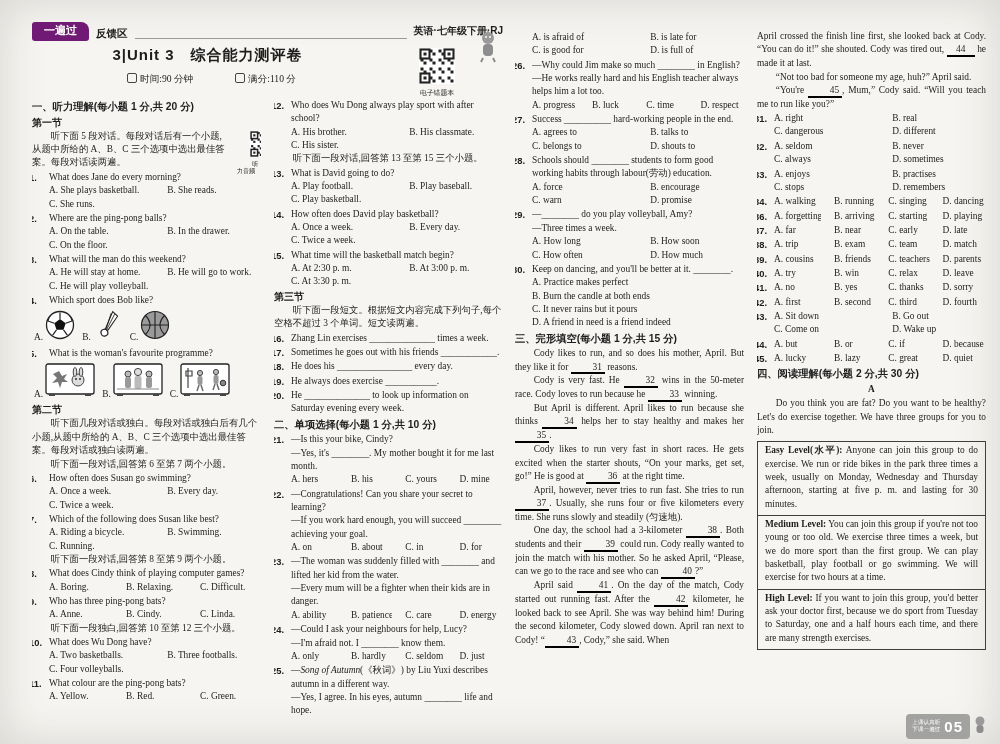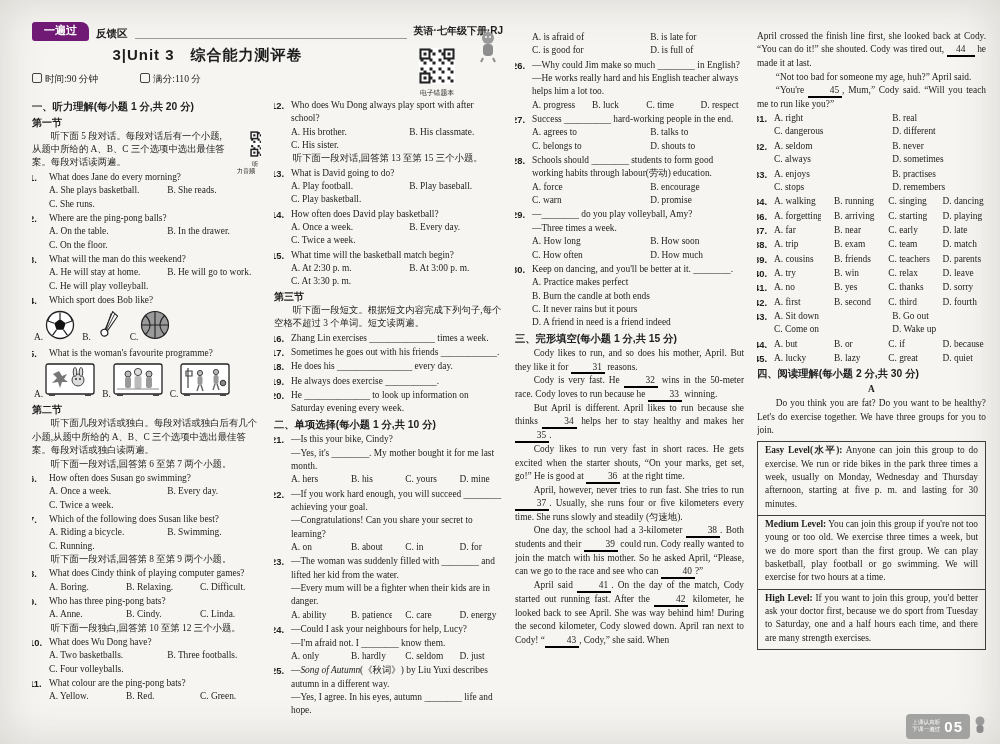--- a/index.html
+++ b/index.html
@@ -16,21 +16,21 @@
   
   .hdr{position:relative;height:74px;margin-bottom:2px;flex:none;}
   .brandrow{display:flex;align-items:flex-end;gap:7px;}
   .brand{background:#701a75;color:#fff;font-family:"Liberation Sans",sans-serif;
     font-weight:bold;font-size:11px;padding:1px 12px 2px;border-radius:3px 8px 3px 3px;}
   .zone{font-family:"Liberation Sans",sans-serif;font-weight:bold;font-size:10.5px;}
   .hline{flex:1;border-bottom:1.3px solid #9a9a9a;margin-bottom:2px;}
   .edition{font-family:"Liberation Sans",sans-serif;font-weight:bold;font-size:10px;white-space:nowrap;margin-bottom:2px;}
   .ttl{position:absolute;left:0;right:120px;top:22px;text-align:center;
     font-family:"Liberation Sans",sans-serif;font-weight:bold;font-size:15px;letter-spacing:1px;}
-  .meta{position:absolute;left:0;right:112px;top:50px;display:flex;gap:42px;font-size:9.6px;}
+  .meta{position:absolute;left:0;right:112px;top:50px;display:flex;justify-content:center;gap:42px;font-size:9.6px;}
   .micon{display:inline-block;width:8px;height:8px;border:1px solid #444;border-radius:2px;margin-right:3px;vertical-align:-1px;}
   .hqr{position:absolute;right:46px;top:26px;text-align:center;width:40px;}
   .hqr .cap{font-size:6.8px;line-height:1.1;margin-top:1px;}
   .mascot{position:absolute;right:2px;top:6px;}
   
   .sec{font-family:"Liberation Sans",sans-serif;font-weight:bold;font-size:10.3px;margin:2px 0 1px;}
   .sub{font-family:"Liberation Sans",sans-serif;font-weight:bold;font-size:10px;margin:1px 0 0;}
   .inst,.note{text-indent:2em;}
   .inst.hasqr{min-height:40px;}
   .lqr{float:right;width:30px;text-align:center;margin:1px 0 1px 4px;}
@@ -402,22 +402,22 @@
             <div>—Yes, it's ________. My mother bought it for me last month.</div>
             <div class="opts c4">
               <span class="opt">A. hers</span>
               <span class="opt">B. his</span>
               <span class="opt">C. yours</span>
               <span class="opt">D. mine</span>
             </div>
           </div>
           <div class="q">
             <span class="qnum">22.</span>
+            <div>—Congratulations! Can you share your secret to learning?</div>
             <div>—If you work hard enough, you will succeed ________ achieving your goal.</div>
-            <div>—Congratulations! Can you share your secret to learning?</div>
             <div class="opts c4">
               <span class="opt">A. on</span>
               <span class="opt">B. about</span>
               <span class="opt">C. in</span>
               <span class="opt">D. for</span>
             </div>
           </div>
           <div class="q">
             <span class="qnum">23.</span>
             <div>—The woman was suddenly filled with ________ and lifted her kid from the water.</div>

